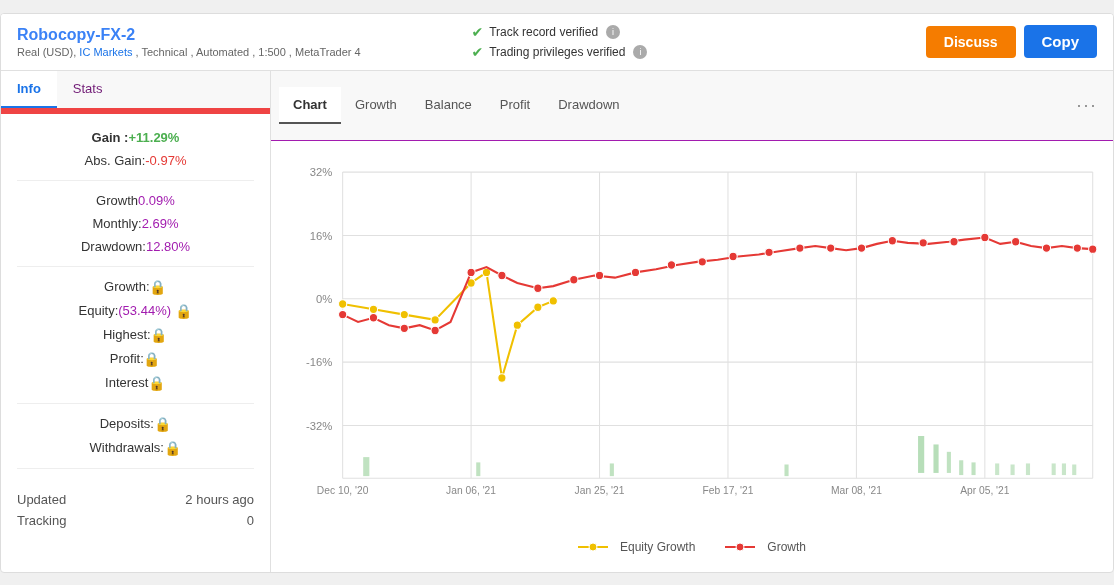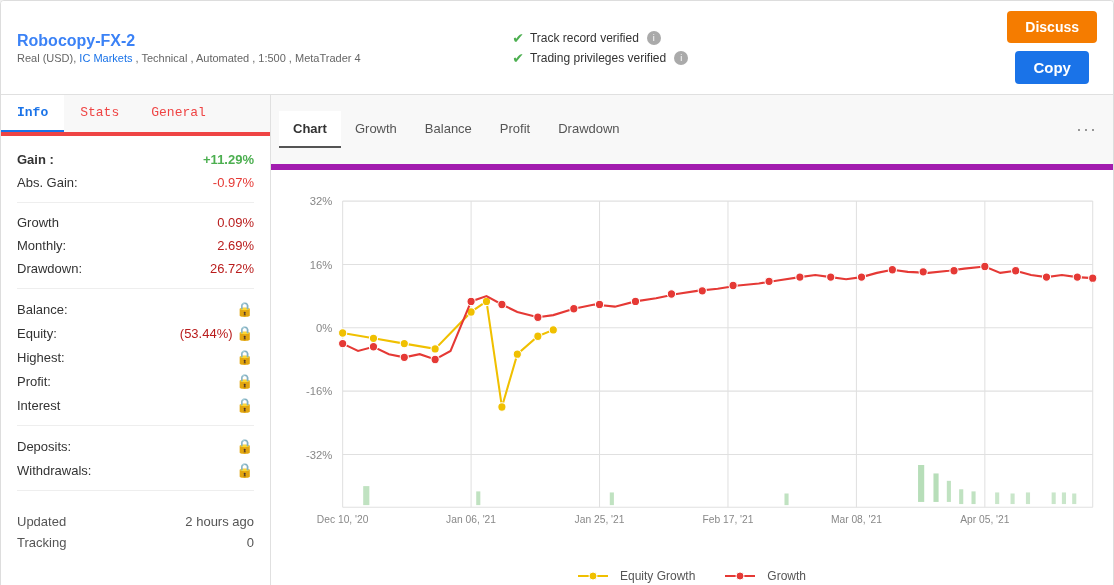--- a/index.html
+++ b/index.html
@@ -9,51 +9,51 @@
     
     .header { display: flex; align-items: center; padding: 10px 16px; border-bottom: 1px solid #e0e0e0; background: #fff; }
     .header-left { flex: 1; }
     .header-title { font-size: 16px; font-weight: bold; color: #3b82f6; }
     .header-sub { font-size: 11px; color: #666; margin-top: 2px; }
     .header-sub a { color: #1a73e8; text-decoration: none; }
     .header-center { flex: 1; display: flex; flex-direction: column; gap: 4px; }
     .verified-row { display: flex; align-items: center; gap: 6px; font-size: 12px; color: #333; }
     .check-icon { color: #4caf50; font-size: 14px; }
     .info-icon { display: inline-block; width: 14px; height: 14px; background: #aaa; border-radius: 50%; color: #fff; font-size: 9px; text-align: center; line-height: 14px; cursor: pointer; margin-left: 2px; }
-    .header-right { display: flex; gap: 8px; align-items: center; flex-direction: column; }
+    .header-right { display: flex; gap: 8px; align-items: center; }
     .btn-discuss { background: #f57c00; color: #fff; border: none; border-radius: 4px; padding: 8px 18px; font-size: 14px; font-weight: bold; cursor: pointer; }
     .btn-copy { background: #1a73e8; color: #fff; border: none; border-radius: 4px; padding: 8px 18px; font-size: 15px; font-weight: bold; cursor: pointer; }
 
     
     .body { display: flex; }
 
     
     .left-panel { width: 270px; min-width: 270px; border-right: 1px solid #e0e0e0; }
-    .tabs { display: flex; border-bottom: 4px solid #ef4444; background: #f8f8f8; font-family: Liberation Mono, monospace; }
-    .tab { padding: 10px 16px; font-size: 13px; cursor: pointer; color: #ef4444; border-bottom: 2px solid transparent; }
+    .tabs { display: flex; border-bottom: 6px solid #ef4444; background: #f8f8f8; }
+    .tab { padding: 10px 16px; font-size: 13px; cursor: pointer; color: #701a75; border-bottom: 2px solid transparent; }
     .tab.active { color: #1a73e8; border-bottom: 2px solid #1a73e8; background: #fff; font-weight: bold; }
     .stats-panel { padding: 12px 16px; }
-    .stat-row { display: flex; justify-content: space-between; align-items: center; padding: 4px 0; font-size: 13px; }
+    .stat-row { display: flex; justify-content: center; align-items: center; padding: 4px 0; font-size: 13px; }
     .stat-label { color: #333; }
     .stat-label.bold { font-weight: bold; }
-    .stat-value { color: #b91c1c; }
+    .stat-value { color: #a21caf; }
     .stat-value.green { color: #4caf50; font-weight: bold; }
     .stat-value.red { color: #e53935; }
     .lock-icon { color: #bbb; font-size: 14px; }
     .divider { height: 1px; background: #eee; margin: 8px 0; }
     .footer-stats { margin-top: 20px; }
     .footer-row { display: flex; justify-content: space-between; padding: 3px 0; font-size: 13px; color: #555; }
 
     
     .right-panel { flex: 1; display: flex; flex-direction: column; }
-    .chart-tabs { display: flex; align-items: center; border-bottom: 6px solid #a21caf; background: #f8f8f8; padding: 16px 8px; }
+    .chart-tabs { display: flex; align-items: center; border-bottom: 1px solid #a21caf; background: #f8f8f8; padding: 16px 8px; }
     .chart-tab { padding: 10px 14px; font-size: 13px; cursor: pointer; color: #555; border-bottom: 2px solid transparent; }
     .chart-tab.active { color: #333; border-bottom: 2px solid #555; background: #fff; font-weight: bold; }
     .more-icon { margin-left: auto; color: #888; font-size: 18px; cursor: pointer; padding: 8px; letter-spacing: 1px; }
-    .chart-area { padding: 10px 10px 21px 10px; flex: 1; }
+    .chart-area { padding: 10px 10px 12px 10px; flex: 1; }
     svg.chart { width: 100%; height: 380px; }
     .legend { display: flex; gap: 30px; justify-content: center; padding: 6px 0; font-size: 12px; color: #555; }
     .legend-item { display: flex; align-items: center; gap: 6px; }
   </style>
 </head>
 <body>
 
 <div class="container">
 
   <div class="header">
@@ -80,21 +80,20 @@
       <button class="btn-copy">Copy</button>
     </div>
   </div>
 
   <div class="body">
 
     <div class="left-panel">
       <div class="tabs">
         <div class="tab active">Info</div>
         <div class="tab">Stats</div>
-        <div class="tab">General</div>
       </div>
       <div class="stats-panel">
         <div class="stat-row">
           <span class="stat-label bold">Gain :</span>
           <span class="stat-value green">+11.29%</span>
         </div>
         <div class="stat-row">
           <span class="stat-label">Abs. Gain:</span>
           <span class="stat-value red">-0.97%</span>
         </div>
@@ -102,25 +101,25 @@
         <div class="stat-row">
           <span class="stat-label">Growth</span>
           <span class="stat-value">0.09%</span>
         </div>
         <div class="stat-row">
           <span class="stat-label">Monthly:</span>
           <span class="stat-value">2.69%</span>
         </div>
         <div class="stat-row">
           <span class="stat-label">Drawdown:</span>
-          <span class="stat-value">26.72%</span>
-        </div>
-        <div class="divider"></div>
-        <div class="stat-row">
-          <span class="stat-label">Balance:</span>
+          <span class="stat-value">12.80%</span>
+        </div>
+        <div class="divider"></div>
+        <div class="stat-row">
+          <span class="stat-label">Growth:</span>
           <span class="lock-icon">🔒</span>
         </div>
         <div class="stat-row">
           <span class="stat-label">Equity:</span>
           <span style="display:flex;align-items:center;gap:4px;">
             <span class="stat-value">(53.44%)</span>
             <span class="lock-icon">🔒</span>
           </span>
         </div>
         <div class="stat-row">

